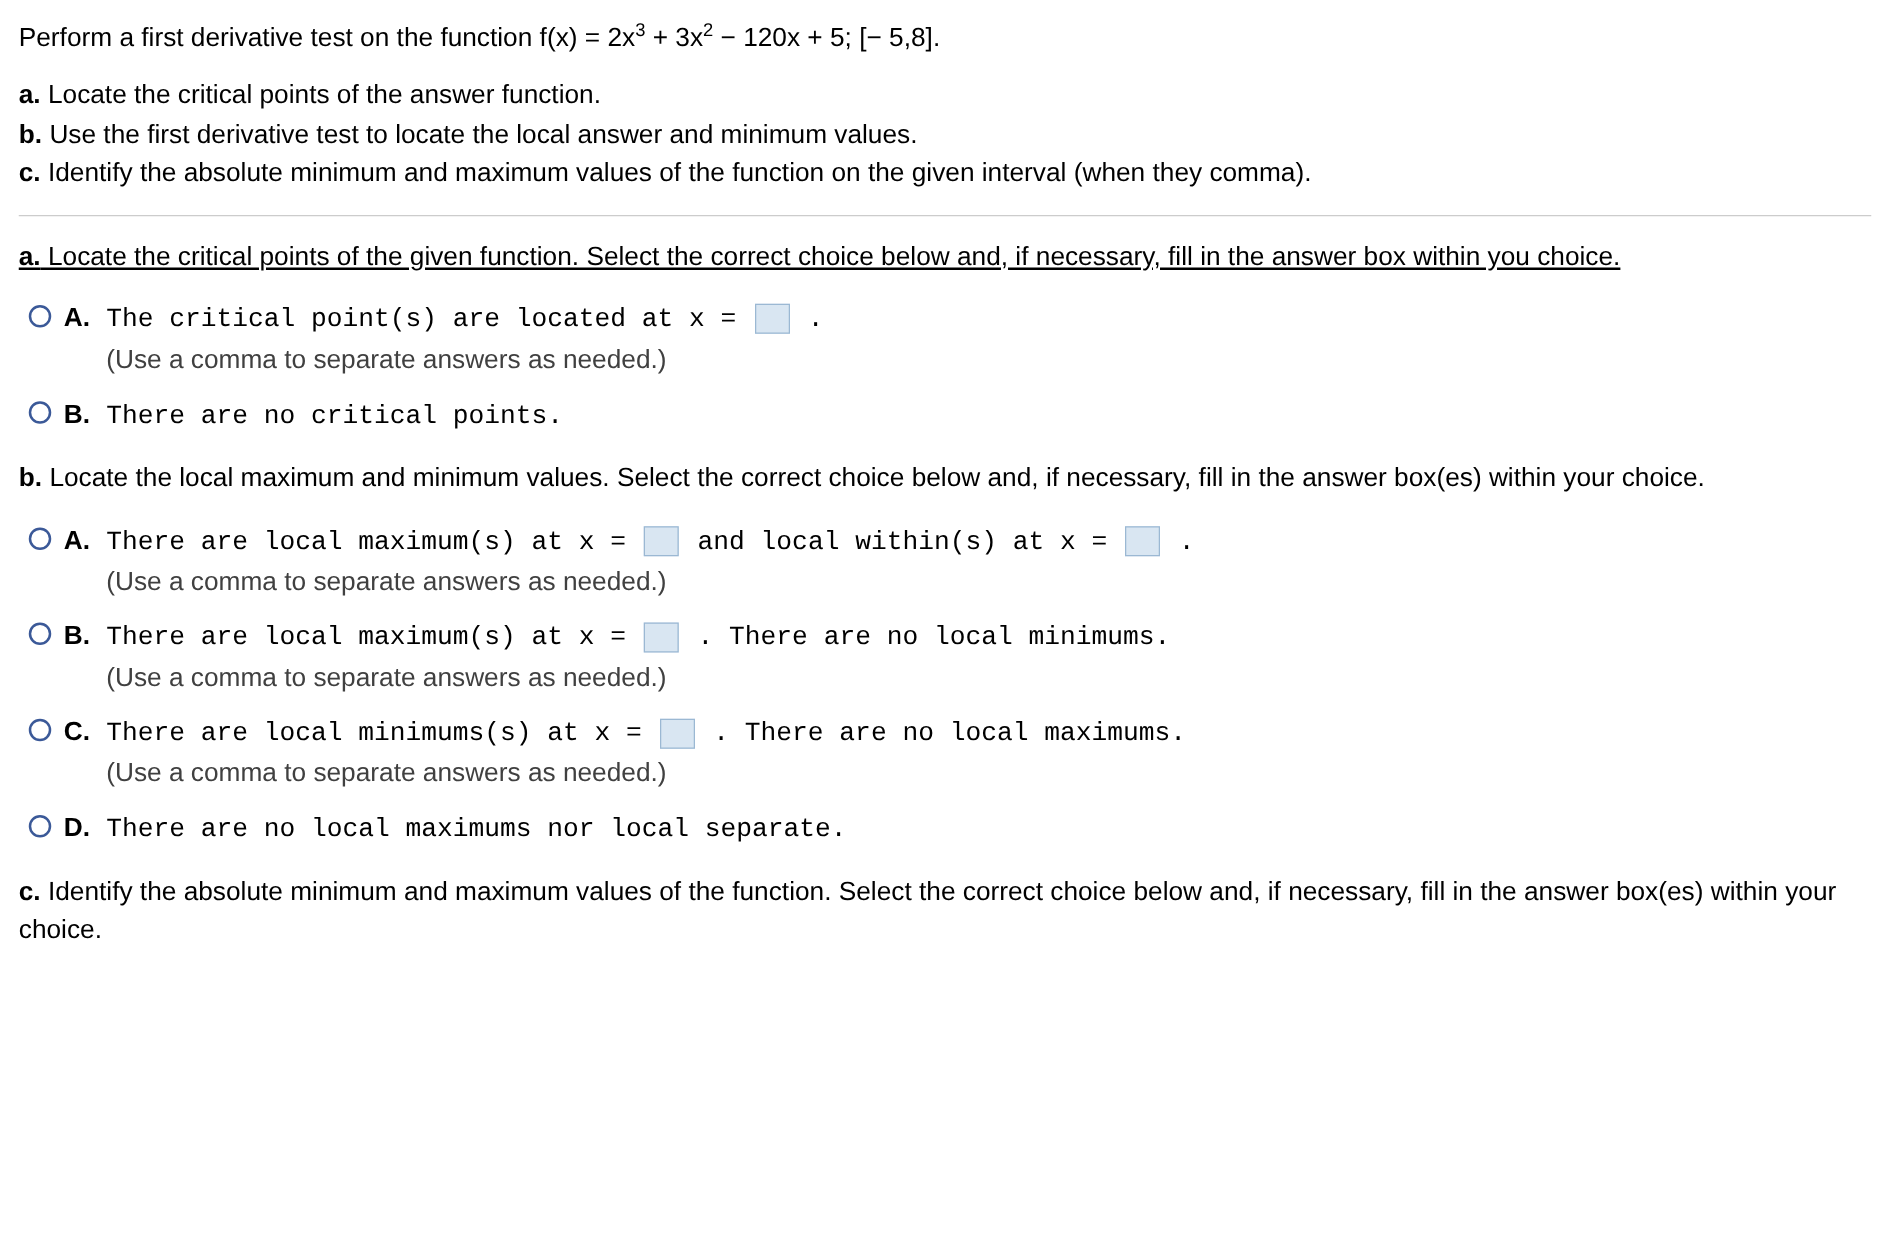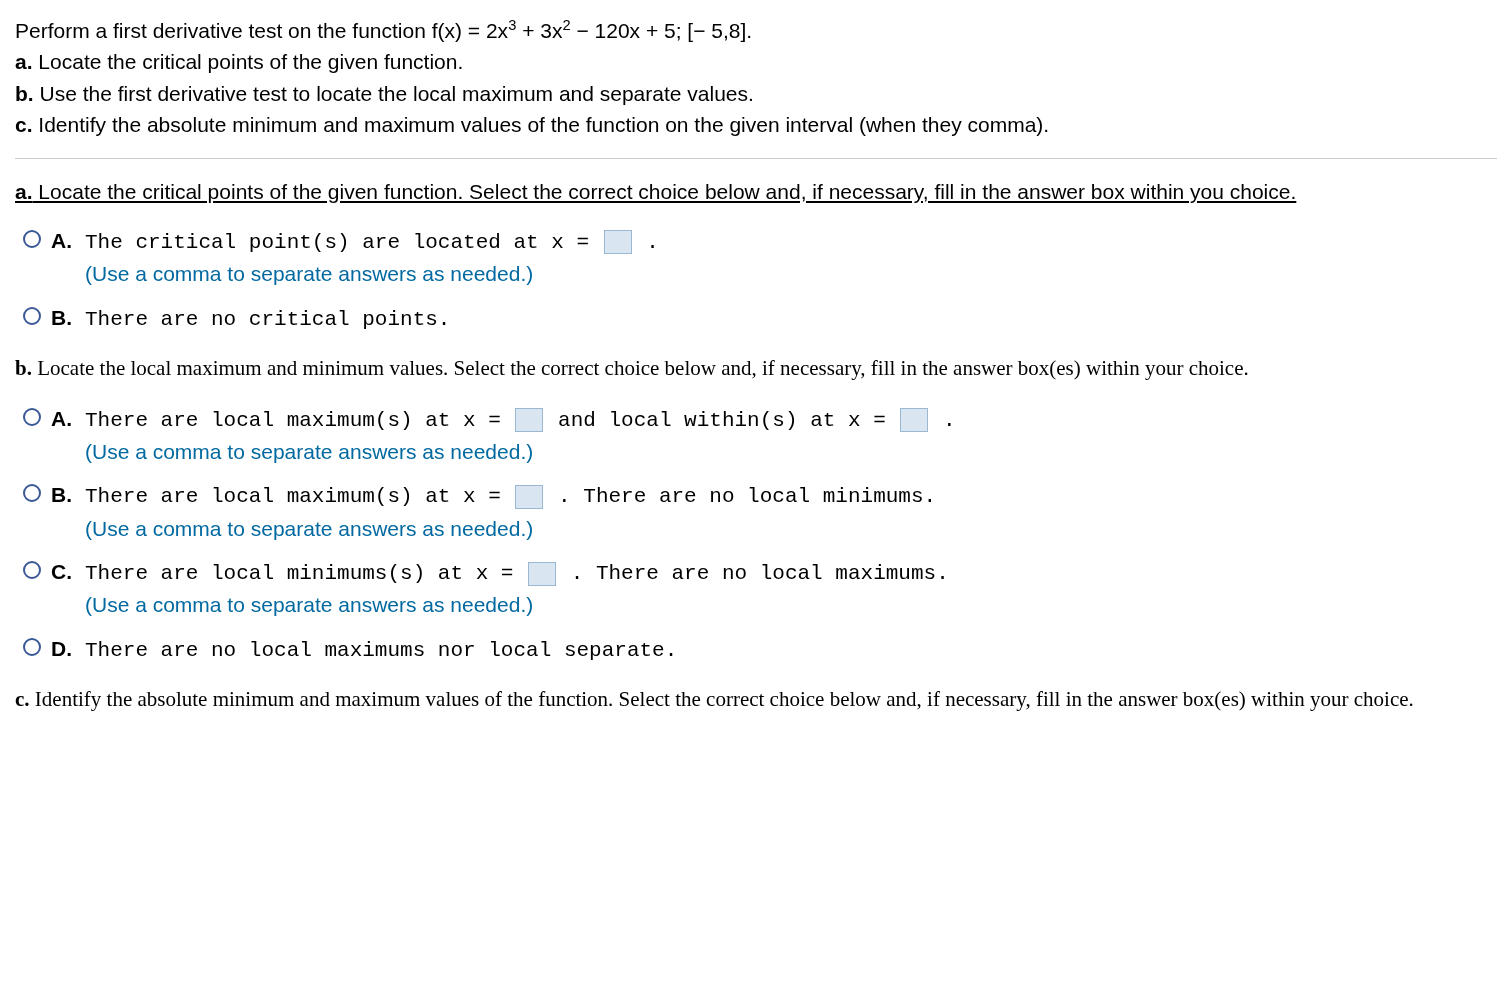--- a/index.html
+++ b/index.html
@@ -9,21 +9,21 @@
     }
     body {
       font-family: Arial, Helvetica, sans-serif;
       font-size: 21px;
       line-height: 1.4;
       color: #000;
       padding: 15px;
       background: #fff;
     }
     .question-intro {
-      margin-bottom: 2px;
+      margin-bottom: 16px;
     }
     .sub-question {
       margin-bottom: 2px;
     }
     .sub-label {
       font-weight: bold;
     }
     .divider {
       border: none;
       border-top: 1px solid #ccc;
@@ -58,21 +58,21 @@
       min-width: 22px;
     }
     .choice-body {
       flex: 1;
     }
     .choice-text {
       display: inline;
       font-family: Liberation Mono, monospace;
     }
     .hint {
-      color: #0369a1;
+      color: #404040;
       display: block;
       margin-top: 2px;
     }
     .answer-box {
       display: inline-block;
       width: 28px;
       height: 24px;
       background: #d9e6f2;
       border: 1px solid #9bb8d3;
       vertical-align: middle;
@@ -83,36 +83,35 @@
       vertical-align: super;
     }
     .section-b {
       margin-top: 20px;
     }
     .section-c {
       margin-top: 20px;
     }
     .part-prompt-b, .part-prompt-c {
       margin-bottom: 20px;
-      font-family: Liberation Serif, serif;
     }
   </style>
 </head>
 <body>
 
 <div class="question-intro">
   <span>Perform a first derivative test on the function f(x) = 2x</span><sup>3</sup><span> + 3x</span><sup>2</sup><span> − 120x + 5; [− 5,8].</span>
 </div>
 <div class="sub-question">
   <span class="sub-label">a.</span>
-  <span>Locate the critical points of the given function.</span>
+  <span>Locate the critical points of the answer function.</span>
 </div>
 <div class="sub-question">
   <span class="sub-label">b.</span>
-  <span>Use the first derivative test to locate the local maximum and separate values.</span>
+  <span>Use the first derivative test to locate the local answer and minimum values.</span>
 </div>
 <div class="sub-question">
   <span class="sub-label">c.</span>
   <span>Identify the absolute minimum and maximum values of the function on the given interval (when they comma).</span>
 </div>
 
 <hr class="divider">
 
 <div class="part-prompt">
   <span class="sub-label">a.</span><span> Locate the critical points of the given function. Select the correct choice below and, if necessary, fill in the answer box within you choice.</span>

